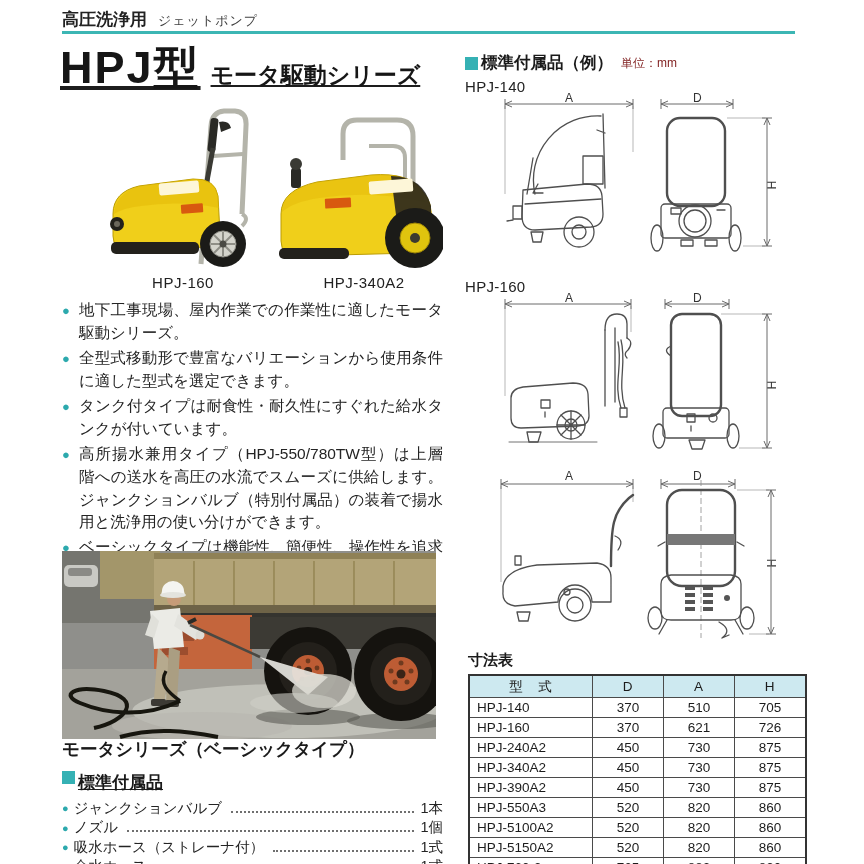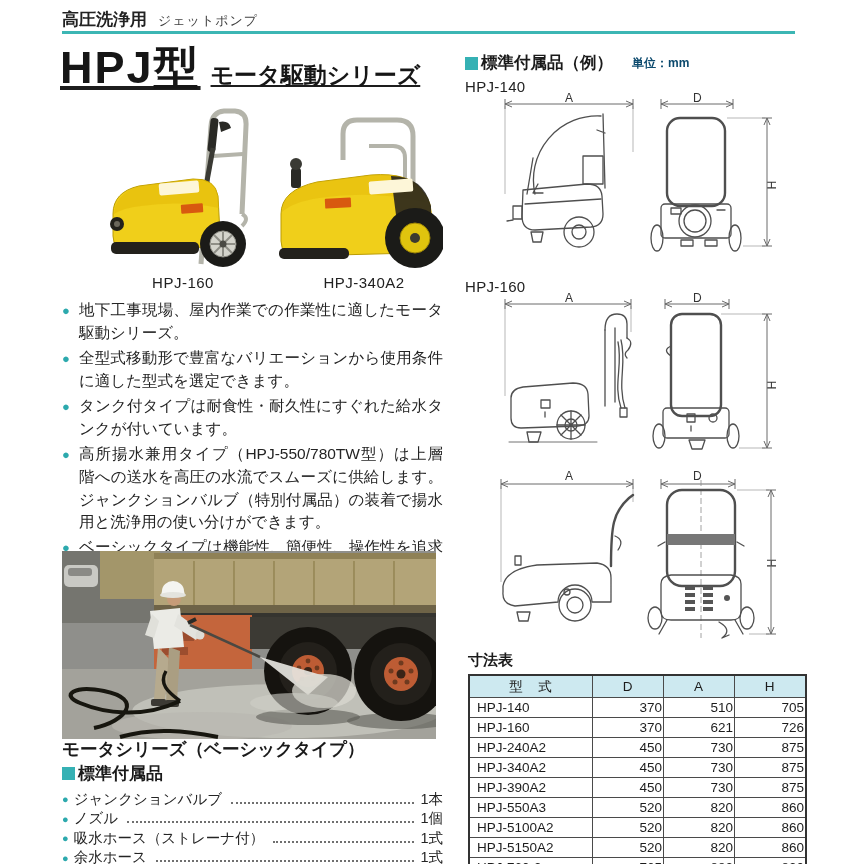--- a/index.html
+++ b/index.html
@@ -29,33 +29,33 @@
   .features{left:62px;top:299px;width:381px;list-style:none;margin:0;padding:0;}
   .features li{position:relative;padding-left:17px;font-size:15.5px;line-height:1.48;margin-bottom:2px;text-align:justify;color:#242424;}
   .f-dot{position:absolute;left:0;top:2px;color:#2ca9ad;font-size:13px;}
 
   
   .photo{left:62px;top:551px;width:374px;height:188px;}
 
   
   .accessories{left:62px;top:740px;width:381px;}
   .series-title{font-size:17.5px;font-weight:bold;color:#1a1a1a;line-height:1.1;}
-  .acc-header{display:flex;align-items:center;margin-top:3px;}
+  .acc-header{display:flex;align-items:flex-start;margin-top:12px;text-decoration:underline;}
   .sq{width:13px;height:13px;background:#35b1b4;margin-right:3px;flex:0 0 auto;}
   .acc-title{font-size:17px;font-weight:bold;color:#1a1a1a;}
   .acc-list{margin-top:4px;}
   .acc-row{display:flex;align-items:center;font-size:14.5px;height:19.5px;color:#242424;}
   .acc-dot{color:#2ca9ad;font-size:11px;margin-right:5px;}
   .leader{flex:1;border-bottom:2px dotted #6f6f6f;margin:6px 6px 0 9px;height:1px;}
   .qty{flex:0 0 auto;text-align:right;}
 
   
   .dims-header{left:465px;top:52px;display:flex;align-items:center;}
   .dims-title{font-size:16.5px;font-weight:bold;color:#1a1a1a;}
-  .dims-unit{font-size:12px;font-weight:bold;margin-left:19px;color:#0c4a6e;}
+  .dims-unit{font-size:12px;font-weight:normal;margin-left:8px;color:#7f1d1d;}
   .diagram{left:465px;width:334px;}
   .d1{top:78px;height:198px;}
   .d2{top:278px;height:176px;}
   .d3{top:456px;height:190px;}
   .diagram-label{font-size:15px;color:#222;letter-spacing:.3px;}
   .drawing{position:absolute;left:10px;top:16px;}
   .dim{position:absolute;font-size:12px;color:#333;}
   .dimA{left:100px;top:13px;}
   .dimD{left:228px;top:13px;}
   .dimH{left:302px;top:100px;transform:rotate(90deg);}
@@ -66,21 +66,21 @@
   .dash{stroke:#8a8a8a;stroke-width:.8;stroke-dasharray:6 3;fill:none;}
 
   
   .tbl-wrap{left:468px;top:651px;}
   .tbl-title{font-size:15px;font-weight:bold;margin:0 0 4px 0;color:#1a1a1a;}
   table{border-collapse:collapse;border:2px solid #333;}
   th,td{border:1px solid #4a4a4a;font-size:13.5px;color:#1c1c1c;}
   th{background:#cde9f0;font-weight:normal;height:19px;letter-spacing:1px;}
   td{height:17px;}
   td.model{width:114px;text-align:left;padding-left:7px;}
-  td.num{width:68px;text-align:right;}
+  td.num{width:68px;text-align:center;}
   th.c1{width:114px;} th.cn{width:68px;}
 </style>
 </head>
 <body>
 
 <div class="abs kicker">
   <span class="kicker-cat">高圧洗浄用</span>
   <span class="kicker-sub">ジェットポンプ</span>
 </div>
 <div class="abs rule"></div>

